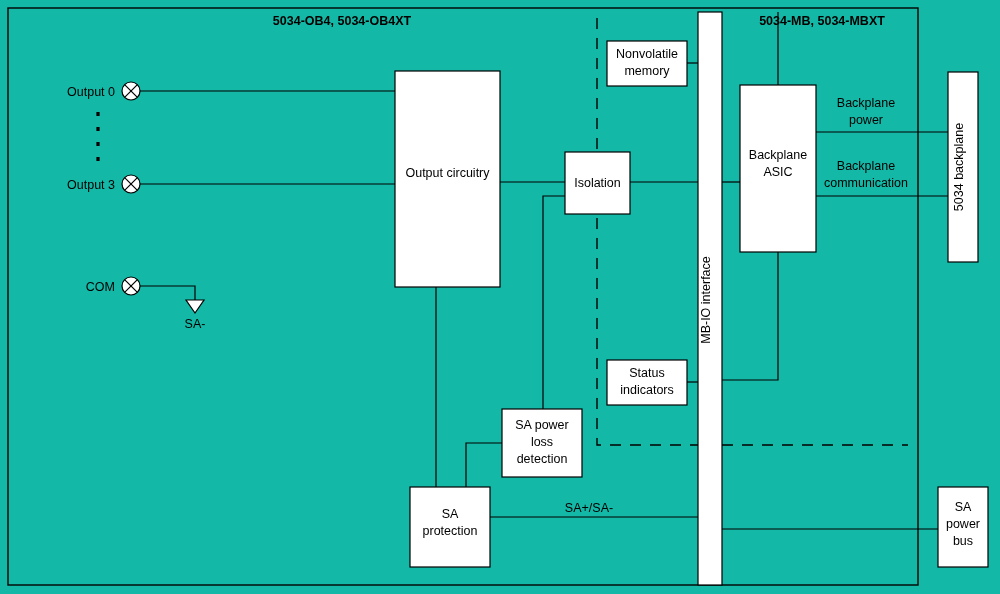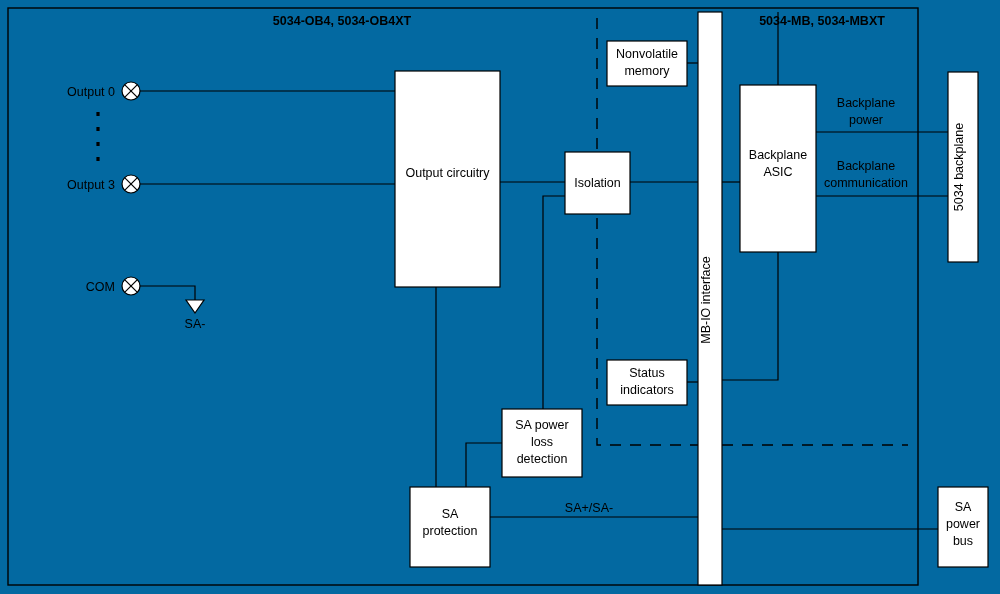--- a/index.html
+++ b/index.html
@@ -4,21 +4,21 @@
 <style>
   html, body {
     margin: 0;
     padding: 0;
     background: #ffffff;
   }
   #canvas {
     position: relative;
     width: 1000px;
     height: 594px;
-    background: #0369a1;
+    background: #14b8a6;
     font-family: "Liberation Sans", sans-serif;
   }
   svg.diagram {
     position: absolute;
     left: 0;
     top: 0;
     width: 1000px;
     height: 594px;
   }
   .stroke {

